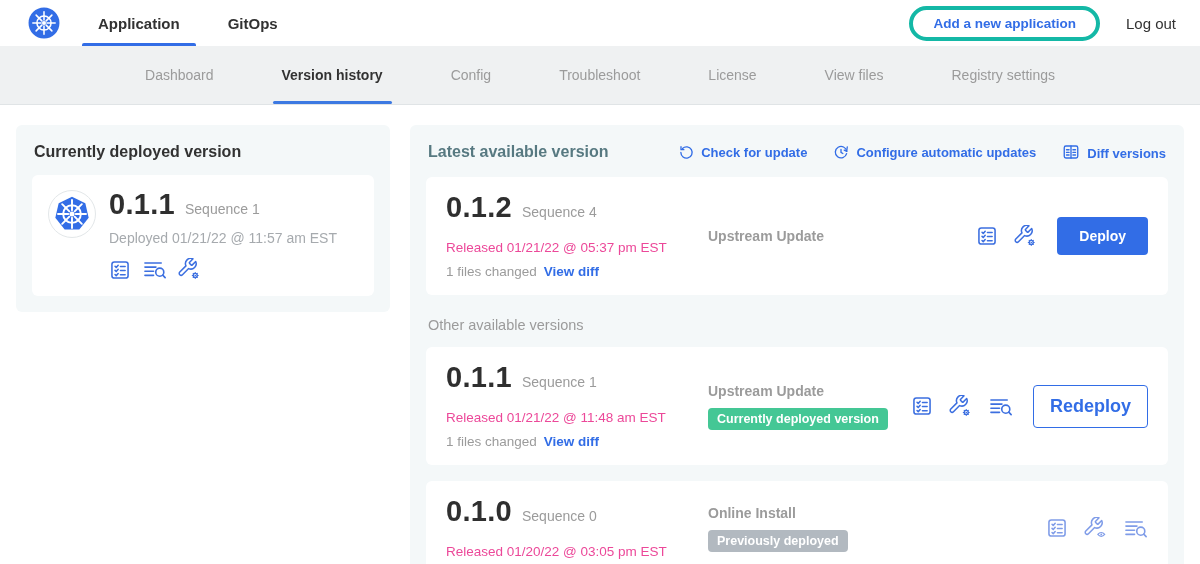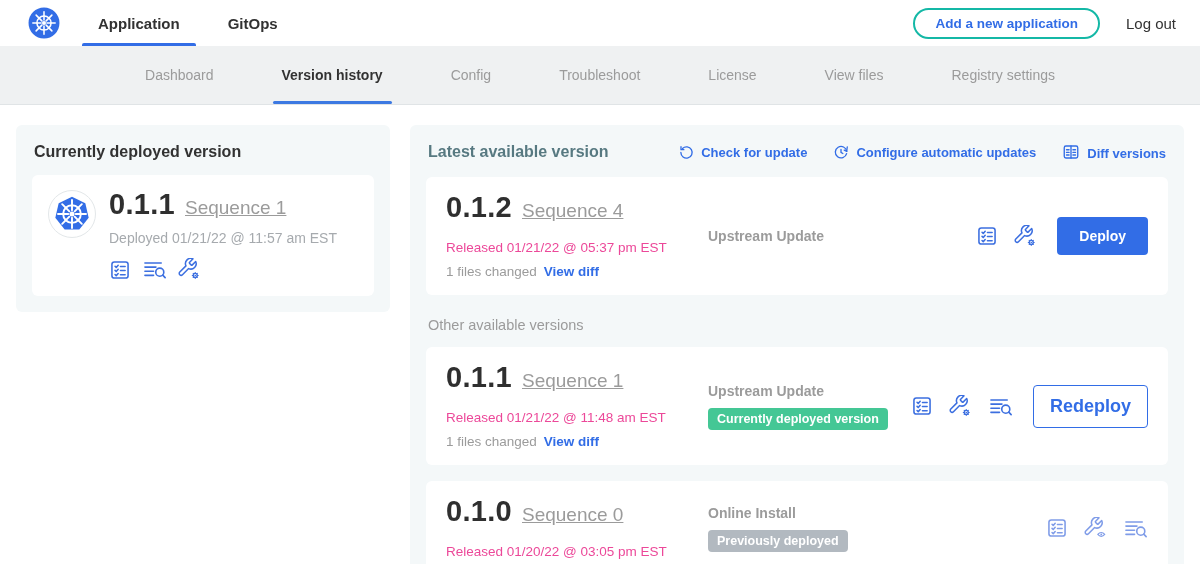--- a/index.html
+++ b/index.html
@@ -6,41 +6,41 @@
   html,body { width: 1200px; height: 564px; background: #fff;
     font-family: "Liberation Sans", sans-serif; color: #323232; overflow: hidden; }
 
   
   .top-header { height: 46px; display: flex; align-items: center; padding: 0 24px 0 28px; background: #fff; }
   .logo-circle { width: 32px; height: 32px; flex: none; }
   .main-tabs { display: flex; height: 100%; margin-left: 36px; gap: 44px; }
   .main-tab { position: relative; display: flex; align-items: center; font-size: 15px; font-weight: 700; color: #323232; cursor: pointer; padding: 0 2px; }
   .main-tab.active::after { content: ""; position: absolute; left: -14px; right: -14px; bottom: 0; height: 3px; background: #326de6; border-radius: 2px 2px 0 0; }
   .header-right { margin-left: auto; display: flex; align-items: center; gap: 26px; }
-  .pill-btn { background: #fff; border: 2px solid #14b8a6; color: #326de6; font-family: inherit;
+  .pill-btn { background: #fff; border: 4px solid #14b8a6; color: #326de6; font-family: inherit;
     font-size: 13.5px; font-weight: 700; padding: 6px 20px; border-radius: 999px; cursor: pointer; }
   .logout { font-size: 15px; color: #323232; cursor: pointer; }
 
   
   .subnav { height: 59px; background: #eff1f2; border-bottom: 1px solid #e0e4e6; display: flex; justify-content: center; gap: 62px; }
   .subtab { position: relative; display: flex; align-items: center; font-size: 14px; color: #9b9b9b; cursor: pointer; padding: 0 3px; }
   .subtab.active { color: #323232; font-weight: 700; }
   .subtab.active::after { content: ""; position: absolute; left: -6px; right: -6px; bottom: 0; height: 3px; background: #3c79e2; border-radius: 2px; }
 
   
   .content { display: flex; align-items: flex-start; gap: 20px; padding: 20px 16px; }
 
   .panel { background: #f4f8f9; border-radius: 6px; }
   .deployed-panel { width: 374px; flex: none; padding: 16px; }
   .deployed-panel h2 { font-size: 16px; font-weight: 700; color: #323232; margin: 2px 2px 14px; }
   .deployed-card { background: #fff; border-radius: 6px; padding: 15px 16px; display: flex; gap: 13px; align-items: flex-start; }
   .hept-wrap { width: 48px; height: 48px; border-radius: 50%; border: 1px solid #e3e7e9; background: #fff; display: flex; align-items: center; justify-content: center; flex: none; }
   .ver-line { display: flex; align-items: baseline; }
   .ver-big { font-size: 29px; font-weight: 800; color: #2f2f2f; letter-spacing: .3px; line-height: 1; }
-  .seq { font-size: 19px; color: #9b9b9b; margin-left: 10px; text-decoration: underline; }
+  .seq { font-size: 14px; color: #9b9b9b; margin-left: 10px; }
   .deployed-at { margin-top: 11px; font-size: 14px; color: #a6aaae; }
   .icon-row { margin-top: 12px; display: flex; gap: 11px; align-items: center; color: #3c6fe0; }
   .icon-row svg, .card-right svg { cursor: pointer; display: block; }
 
   .available-panel { flex: 1; padding: 16px; }
   .panel-head { display: flex; justify-content: space-between; align-items: center; margin: 2px 2px 16px; }
   .panel-head h2 { font-size: 16px; font-weight: 700; color: #577981; }
   .head-actions { display: flex; gap: 26px; align-items: center; }
   .head-action { display: flex; gap: 7px; align-items: flex-end; font-size: 13px; font-weight: 700; color: #326de6; cursor: pointer; }
 

